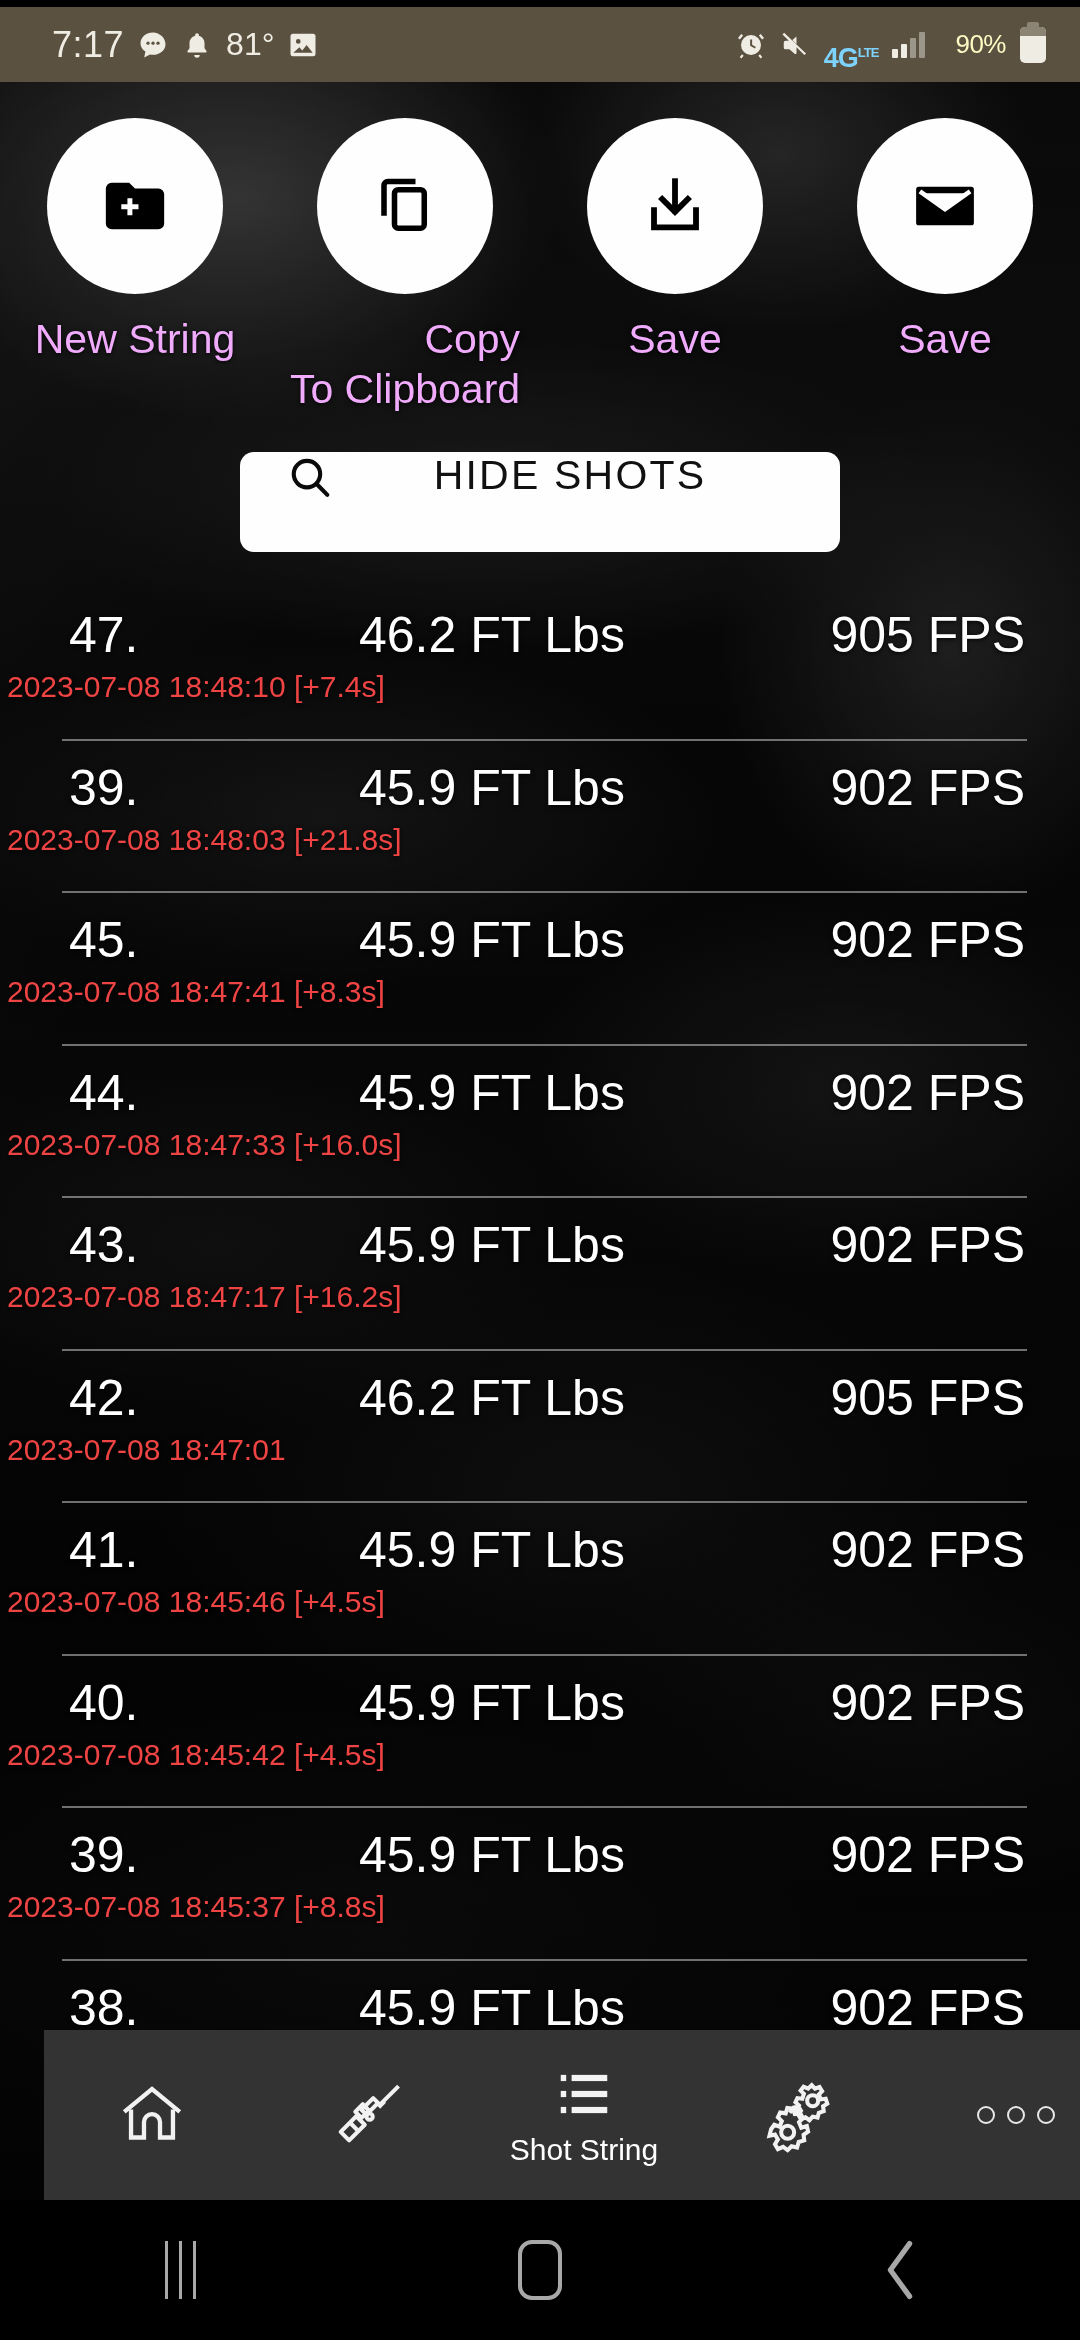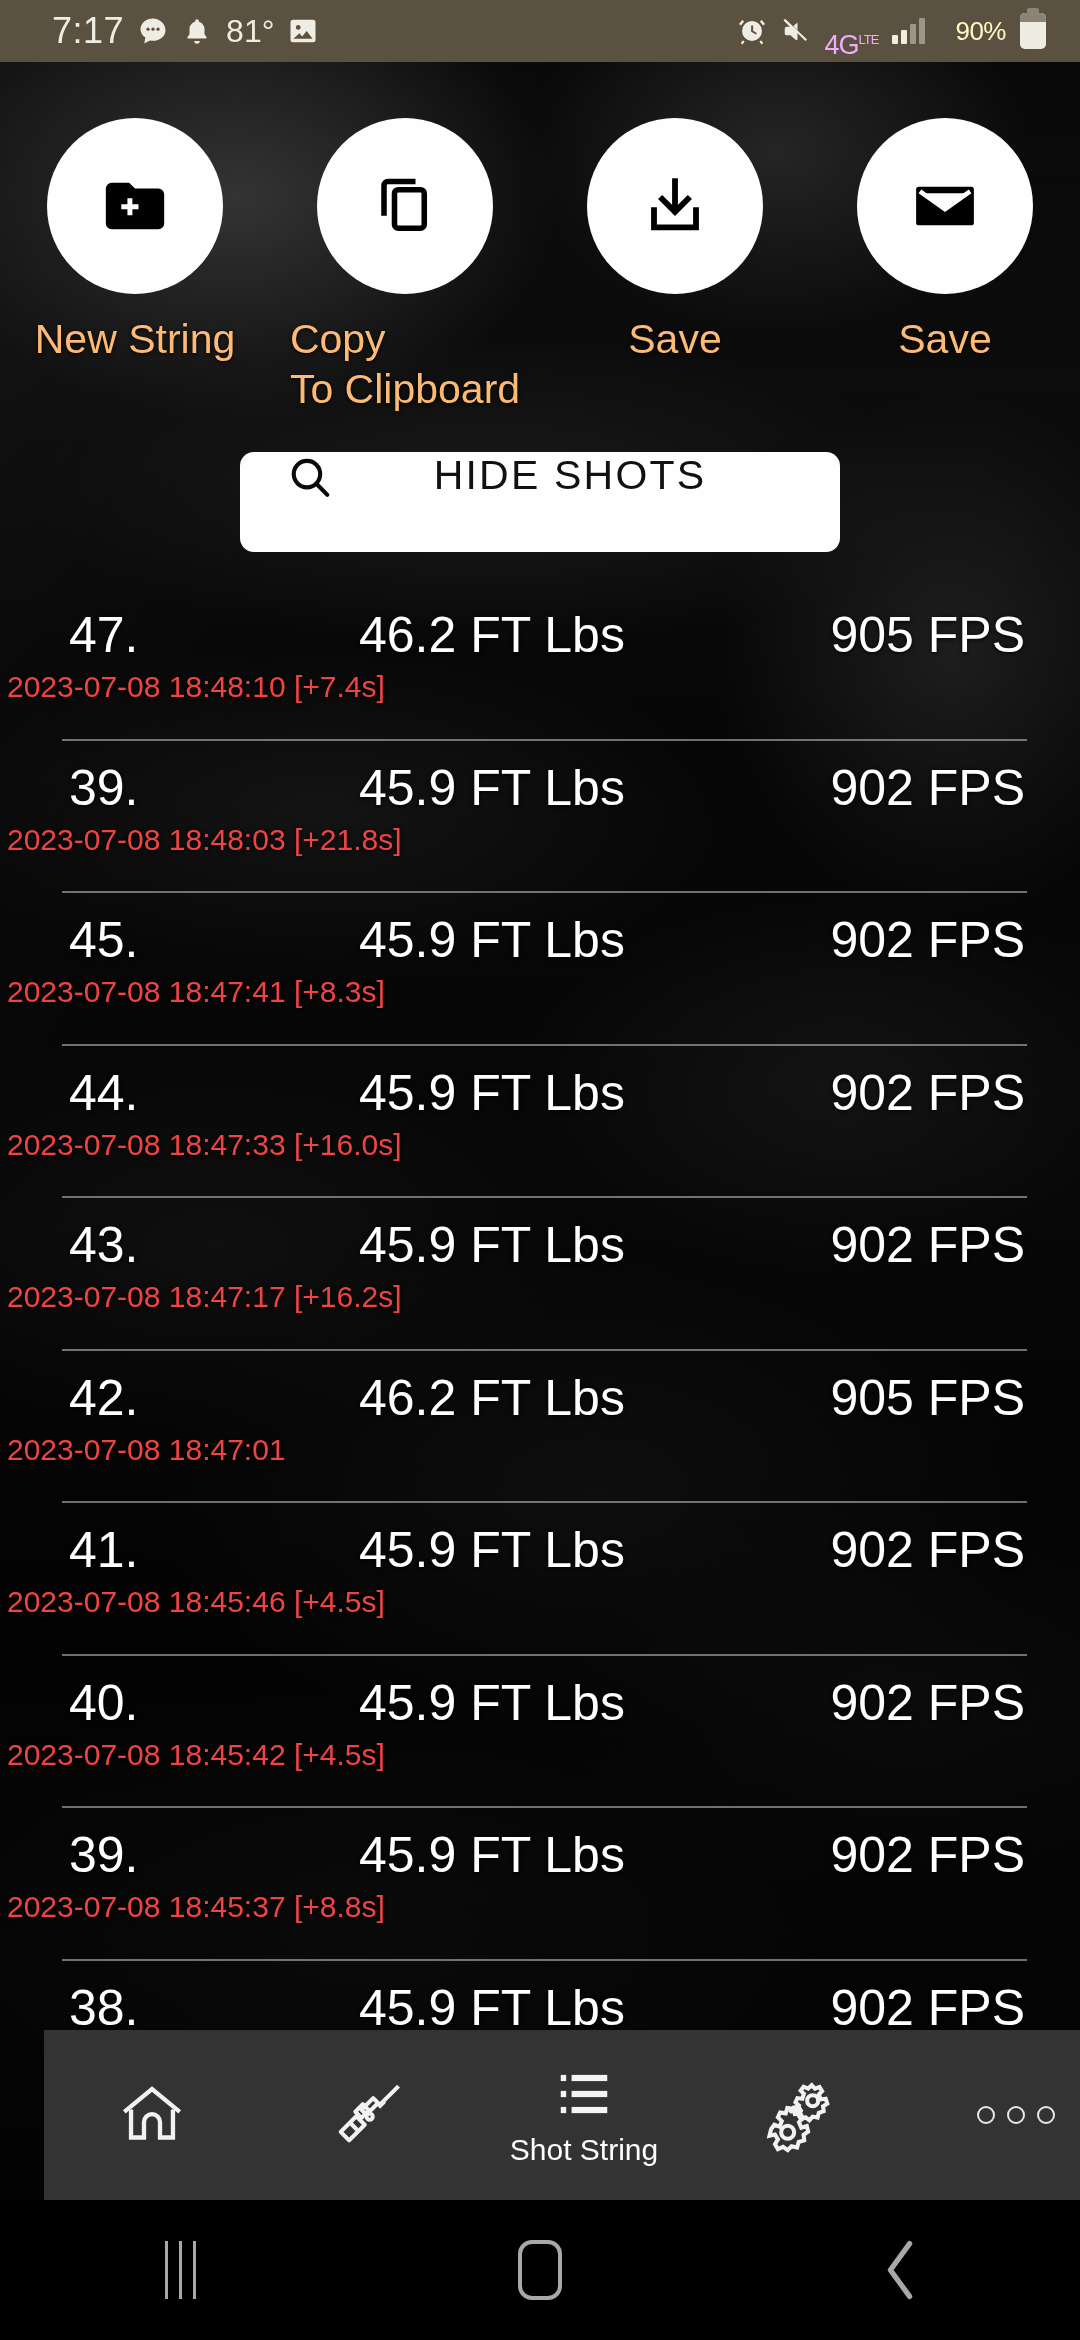--- a/index.html
+++ b/index.html
@@ -10,33 +10,33 @@
     overflow:hidden;
   }
   #screen {
     position:relative;
     width:1080px; height:2340px;
     overflow:hidden;
   }
 
   
   #statusbar {
-    position:absolute; top:0; left:0;
-    width:1080px; height:62px;
+    position:absolute; top:7px; left:0;
+    width:1080px; height:75px;
     background:#5b5140;
     display:flex; align-items:center;
     justify-content:space-between;
     padding:0 34px 0 52px;
     z-index:30;
   }
   .sb-left, .sb-right { display:flex; align-items:center; gap:14px; }
   .sb-time { color:#efece3; font-size:36px; letter-spacing:0.5px; }
   .sb-temp { color:#efece3; font-size:32px; }
   .sb-batt { color:#fef9c3; font-size:26px; letter-spacing:-0.5px;margin-left:16px; }
-  .sb-4g   { color:#f0abfc; font-size:27px; font-weight:normal; letter-spacing:-1px;margin-top:28px;}
+  .sb-4g   { color:#7dd3fc; font-size:27px; font-weight:bold; letter-spacing:-1px;margin-top:28px;}
   .sb-4g sup { font-size:13px; }
   .sbi { width:30px; height:30px; display:block; }
   .sbi svg { display:block; width:100%; height:100%; fill:#efece3; }
   .sb-sig { display:flex; align-items:flex-end; gap:3px; height:26px; }
   .sb-sig i { display:block; width:6px; background:#efece3; border-radius:1px; }
   .sb-sig i:nth-child(1){height:9px;}
   .sb-sig i:nth-child(2){height:14px;}
   .sb-sig i:nth-child(3){height:20px;background:#9c968a;}
   .sb-sig i:nth-child(4){height:26px;background:#9c968a;}
   .sb-battbox{
@@ -84,22 +84,22 @@
   }
   .action { flex:1; display:flex; flex-direction:column; align-items:center; }
   .action-circle {
     width:176px; height:176px; border-radius:50%;
     background:#fefefe;
     display:flex; align-items:center; justify-content:center;
   }
   .action-circle svg { width:70px; height:70px; display:block; }
   .action-label {
     margin-top:20px;
-    color:#fdba74; font-size:41px; line-height:50px;
-    text-align:left; text-shadow:0 1px 4px rgba(0,0,0,.85);
+    color:#f0abfc; font-size:41px; line-height:50px;
+    text-align:right; text-shadow:0 1px 4px rgba(0,0,0,.85);
     white-space:pre-line;
   }
 
   
   #hideshots {
     position:absolute; top:452px; left:240px;
     width:600px; height:100px;
     background:#fefefe; border-radius:14px;
     display:flex; align-items:flex-start;
     z-index:10;

